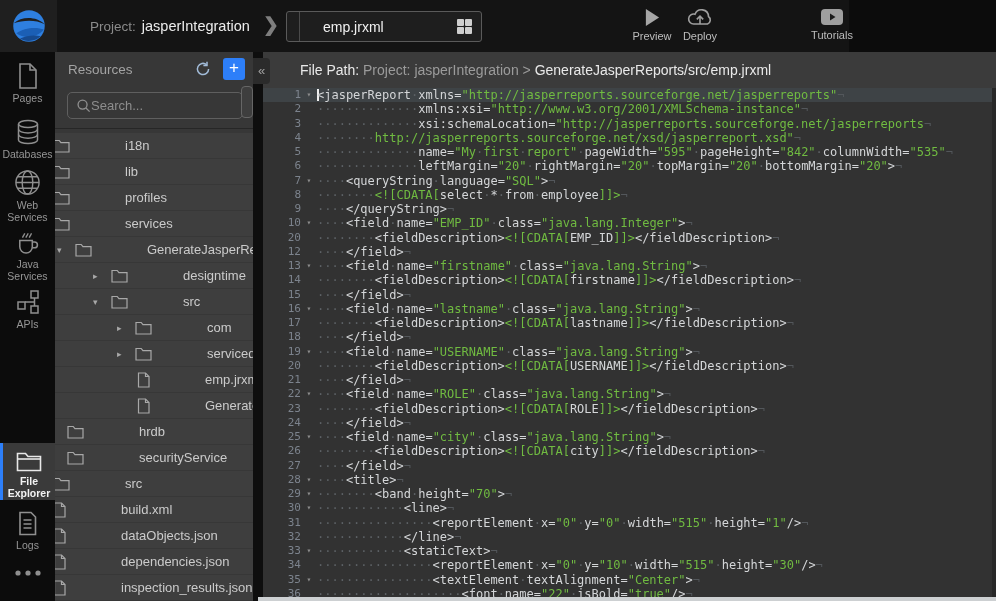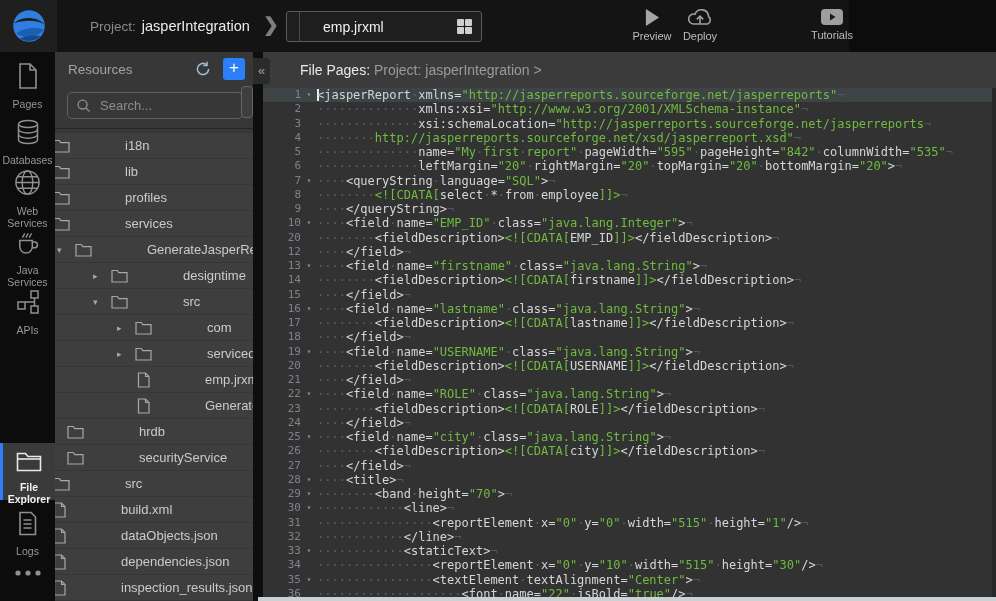--- a/index.html
+++ b/index.html
@@ -24,37 +24,37 @@
   .grid-icon i { background:#cfcfcf; border-radius:1px; }
   .top-action { top:8px; width:56px; display:flex; flex-direction:column; align-items:center; gap:3px; }
   .top-action .lbl { color:#bdbdbd; font-size:11px; white-space:nowrap; }
   #action-preview { left:624px; }
   #action-deploy  { left:672px; }
   #action-tutorials { left:804px; }
 
   
   #rail { left:0; top:52px; width:55px; height:549px; background:#0c0c0c; }
   .rail-item { position:absolute; left:0; width:55px; display:flex; flex-direction:column;
-               align-items:center; gap:9px; cursor:pointer; padding-top:5px; }
+               align-items:center; gap:3px; cursor:pointer; padding-top:5px; }
   .rail-item .rlbl { color:#969696; font-size:10.5px; text-align:center; line-height:1.15; }
   .rail-item.active { background:#3a3a3a; border-left:3px solid #2d7ff9; padding-top:8px; }
   .rail-item.active .rlbl { color:#f2f2f2; font-weight:bold; }
 
   
   #resources { left:55px; top:52px; width:198px; height:549px; background:#373737; overflow:hidden; }
   #res-header { height:34px; display:flex; align-items:center; padding:0 8px 0 13px; }
   #res-title { color:#a3a3a3; font-size:13.5px; flex:1; }
   #refresh-btn { margin-right:12px; cursor:pointer; }
   #add-btn { width:22px; height:22px; background:#2d7ff9; border-radius:3px; color:#fff;
              font-size:17px; line-height:20px; text-align:center; cursor:pointer; }
   #collapse-tab { left:253px; top:58px; width:17px; height:26px; background:#2b2b2b;
                   border-radius:0 4px 4px 0; color:#a0a0a0; font-size:13px; text-align:center;
                   line-height:25px; cursor:pointer; z-index:5; }
   #search-box { margin:6px 10px 0 12px; height:27px; border:1px solid #5f5f5f; border-radius:5px;
-                display:flex; align-items:center; padding:0 8px; gap:9px; }
+                display:flex; align-items:center; padding:0 8px; gap:0; }
   #search-input { background:transparent; border:none; outline:none; color:#cfcfcf;
                   font-size:13px; width:130px; font-family:"Liberation Sans",sans-serif; }
   #search-input::placeholder { color:#8d8d8d; }
   #res-sep { height:1px; background:#262626; margin-top:9px; }
   #tree { margin-top:4px; }
   .tree-row { height:25px; margin-bottom:1px; background:#3e3e3e; display:flex;
               align-items:center; overflow:hidden; cursor:pointer; white-space:nowrap; }
   .tree-row .ind { display:flex; align-items:center; gap:7px; }
   .tree-arrow { width:11px; color:#a8a8a8; font-size:9px; flex:none; }
   .tree-label { color:#cbcbcb; font-size:13px;margin-left:48px; }
@@ -432,21 +432,21 @@
           </span>
           <span class="tree-label">inspection_results.json</span>
         </span>
       </div>
     </div>
 </div>
 <div id="collapse-tab" class="abs">«</div>
 <div id="tree-scroll-thumb" class="abs"></div>
 <div id="panel-gap" class="abs"></div>
 
-<div id="pathbar" class="abs"><span class="fp-label">File Pages: </span><span class="fp-crumb">Project: jasperIntegration &gt; </span></div>
+<div id="pathbar" class="abs"><span class="fp-label">File Path: </span><span class="fp-crumb">Project: jasperIntegration &gt; </span><span class="fp-path">GenerateJasperReports/src/emp.jrxml</span></div>
 
 <div id="editor" class="abs">
     <div class="line cur"><span class="ln">1</span><span class="fold">▾</span><span class="code"><span class="cursor"></span><span class="p">&lt;jasperReport</span><span class="w">·</span><span class="p">xmlns=</span><span class="s">"http://jasperreports.sourceforge.net/jasperreports"</span><span class="e">¬</span></span></div>
     <div class="line"><span class="ln">2</span><span class="fold"></span><span class="code"><span class="w">··············</span><span class="p">xmlns:xsi=</span><span class="s">"http://www.w3.org/2001/XMLSchema-instance"</span><span class="e">¬</span></span></div>
     <div class="line"><span class="ln">3</span><span class="fold"></span><span class="code"><span class="w">··············</span><span class="p">xsi:schemaLocation=</span><span class="s">"http://jasperreports.sourceforge.net/jasperreports</span><span class="e">¬</span></span></div>
     <div class="line"><span class="ln">4</span><span class="fold"></span><span class="code"><span class="w">········</span><span class="s">http://jasperreports.sourceforge.net/xsd/jasperreport.xsd"</span><span class="e">¬</span></span></div>
     <div class="line"><span class="ln">5</span><span class="fold"></span><span class="code"><span class="w">··············</span><span class="p">name=</span><span class="s">"My</span><span class="w">·</span><span class="s">first</span><span class="w">·</span><span class="s">report"</span><span class="w">·</span><span class="p">pageWidth=</span><span class="s">"595"</span><span class="w">·</span><span class="p">pageHeight=</span><span class="s">"842"</span><span class="w">·</span><span class="p">columnWidth=</span><span class="s">"535"</span><span class="e">¬</span></span></div>
     <div class="line"><span class="ln">6</span><span class="fold"></span><span class="code"><span class="w">··············</span><span class="p">leftMargin=</span><span class="s">"20"</span><span class="w">·</span><span class="p">rightMargin=</span><span class="s">"20"</span><span class="w">·</span><span class="p">topMargin=</span><span class="s">"20"</span><span class="w">·</span><span class="p">bottomMargin=</span><span class="s">"20"</span><span class="p">&gt;</span><span class="e">¬</span></span></div>
     <div class="line"><span class="ln">7</span><span class="fold">▾</span><span class="code"><span class="w">····</span><span class="p">&lt;queryString</span><span class="w">·</span><span class="p">language=</span><span class="s">"SQL"</span><span class="p">&gt;</span><span class="e">¬</span></span></div>
     <div class="line"><span class="ln">8</span><span class="fold"></span><span class="code"><span class="w">········</span><span class="s">&lt;![CDATA[</span><span class="p">select</span><span class="w">·</span><span class="p">*</span><span class="w">·</span><span class="p">from</span><span class="w">·</span><span class="p">employee</span><span class="s">]]&gt;</span><span class="e">¬</span></span></div>

